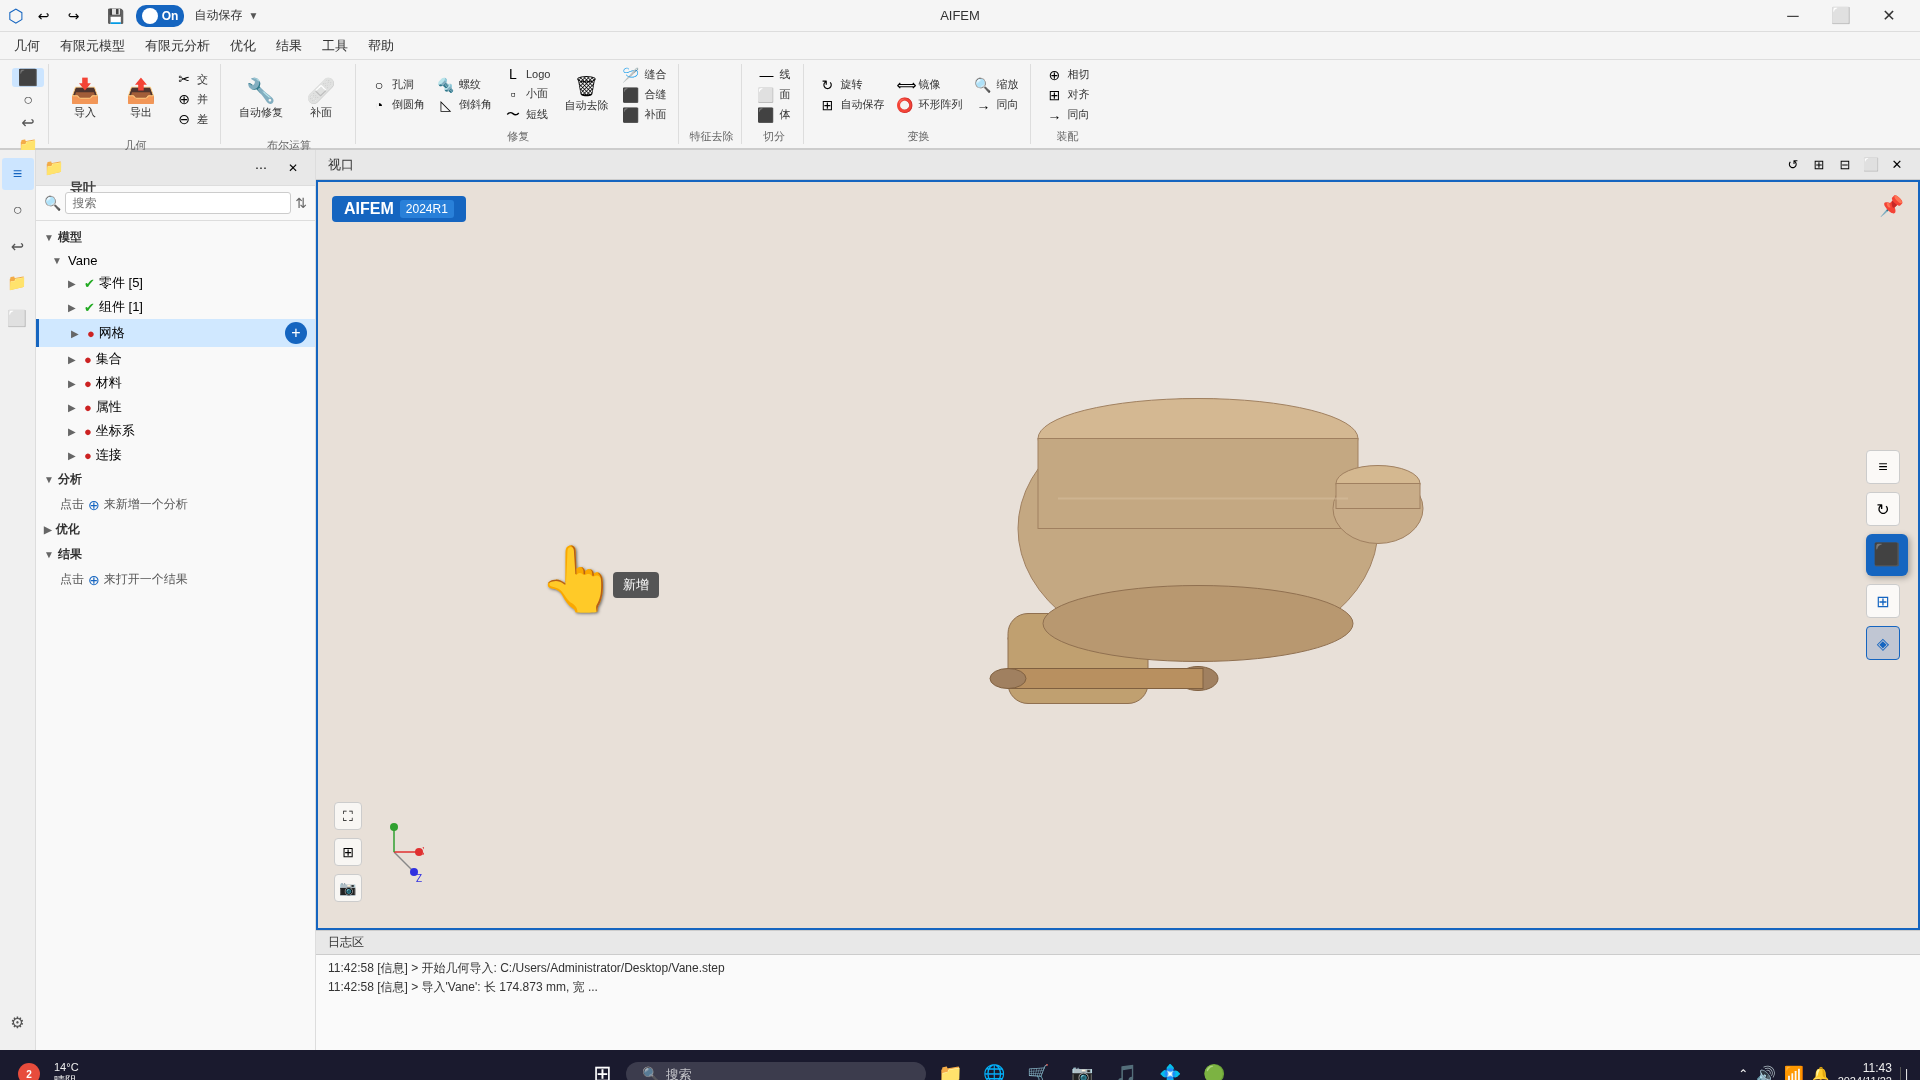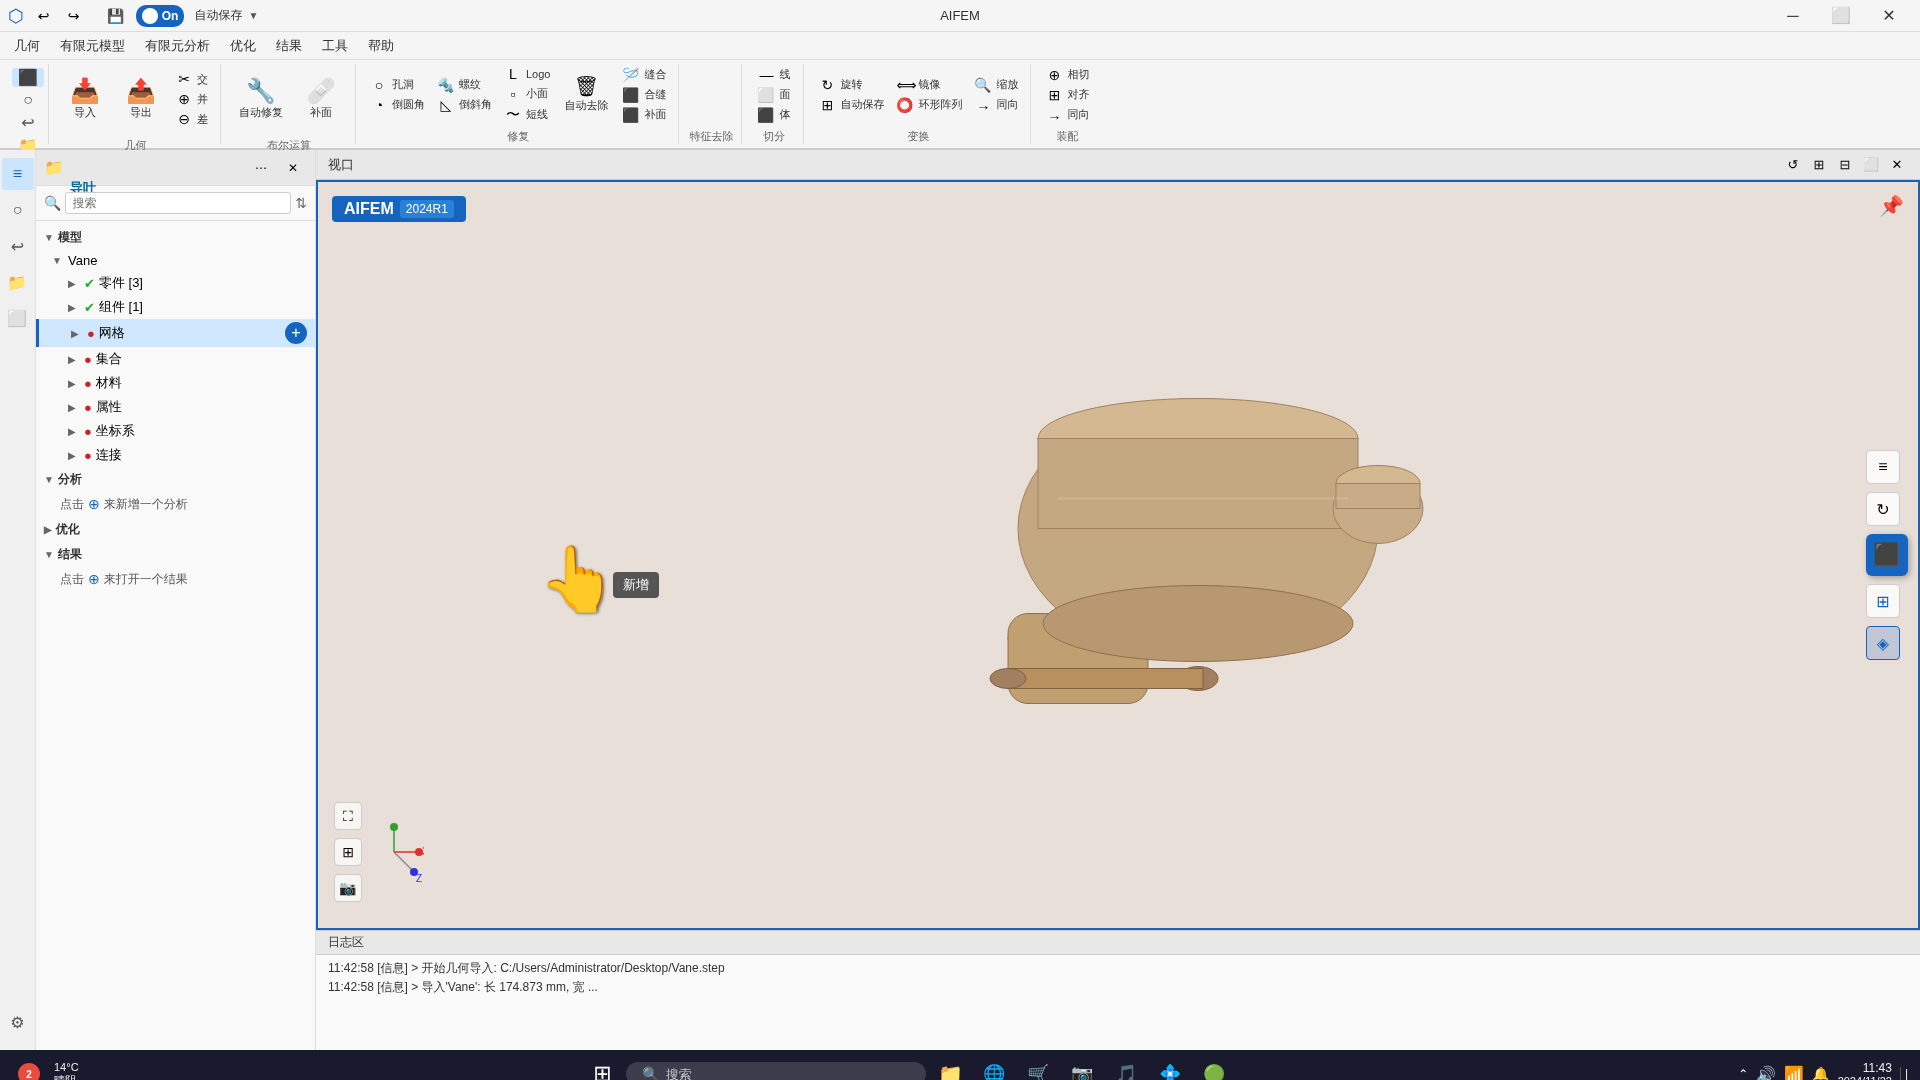--- a/index.html
+++ b/index.html
@@ -51,35 +51,35 @@
     
     .sidebar {
       width: 280px; background: #f9f9f9; border-right: 1px solid #ddd;
       display: flex; flex-direction: column;
     }
     .sidebar-header {
       height: 36px; background: #e8e8e8; display: flex; align-items: center;
       padding: 0 8px; border-bottom: 1px solid #ddd; gap: 6px;
     }
     .sidebar-header-icon { font-size: 16px; color: #e6a817; }
-    .sidebar-header-title { font-size: 13px; font-weight: bold; color: #0369a1; flex: 1; margin-top: 41px; }
+    .sidebar-header-title { font-size: 13px; font-weight: bold; color: #404040; flex: 1; margin-top: 41px; }
     .sidebar-header-btns { display: flex; gap: 4px; }
     .sidebar-search { padding: 6px 8px; display: flex; align-items: center; gap: 4px; border-bottom: 1px solid #ddd; }
     .sidebar-search input { flex: 1; border: 1px solid #ccc; border-radius: 3px; padding: 3px 6px; font-size: 12px; outline: none; }
     .sidebar-search .sort-btn { cursor: pointer; color: #666; font-size: 14px; }
     .sidebar-content { flex: 1; overflow-y: auto; padding: 4px 0; }
     .tree-item { display: flex; align-items: center; padding: 3px 8px; cursor: pointer; gap: 4px; }
     .tree-item.highlighted { background: #d0e8ff; border-left: 3px solid #1565c0; }
     .tree-arrow { font-size: 10px; color: #666; width: 12px; cursor: pointer; }
     .tree-indent { padding-left: 16px; }
     .tree-indent2 { padding-left: 32px; }
     .status-green { color: #22aa22; font-size: 13px; }
     .status-red { color: #cc2222; font-size: 13px; }
     .section-header { display: flex; align-items: center; padding: 4px 8px; cursor: pointer; gap: 4px; font-size: 12px; font-weight: bold; color: #333; }
-    .click-link { font-size: 12px; color: #555; padding: 4px 24px; display: flex; align-items: flex-start; gap: 4px; cursor: pointer; }
+    .click-link { font-size: 12px; color: #555; padding: 4px 24px; display: flex; align-items: flex-end; gap: 4px; cursor: pointer; }
     .circle-plus { color: #1565c0; font-size: 14px; }
 
     
     .viewport-area {
       flex: 1; display: flex; flex-direction: column;
     }
     .viewport-header {
       height: 30px; background: #e8e8e8; display: flex; align-items: center;
       padding: 0 12px; border-bottom: 1px solid #ccc; justify-content: space-between;
     }
@@ -420,21 +420,21 @@
         </div>
 
         <div class="tree-item tree-indent">
           <span class="tree-arrow">▼</span>
           <span>Vane</span>
         </div>
 
         <div class="tree-item tree-indent2">
           <span class="tree-arrow">▶</span>
           <span class="status-green">✔</span>
-          <span>零件 [3]</span>
+          <span>零件 [5]</span>
         </div>
 
         <div class="tree-item tree-indent2">
           <span class="tree-arrow">▶</span>
           <span class="status-green">✔</span>
           <span>组件 [1]</span>
         </div>
 
         <div class="tree-item tree-indent2 highlighted">
           <span class="tree-arrow">▶</span>

